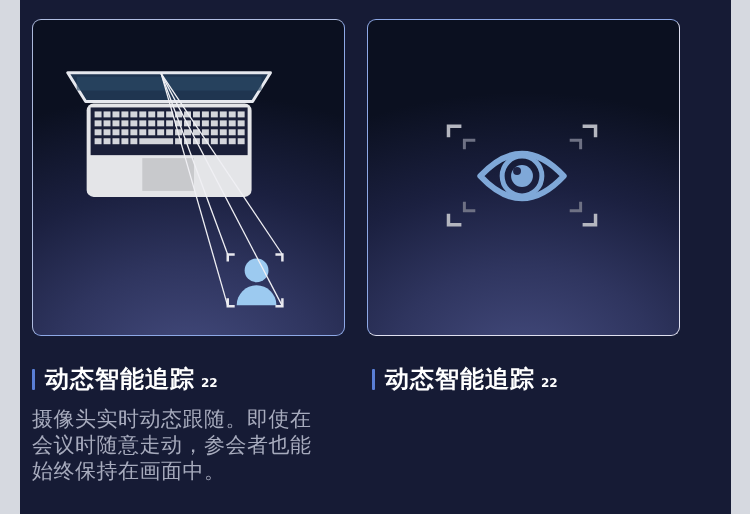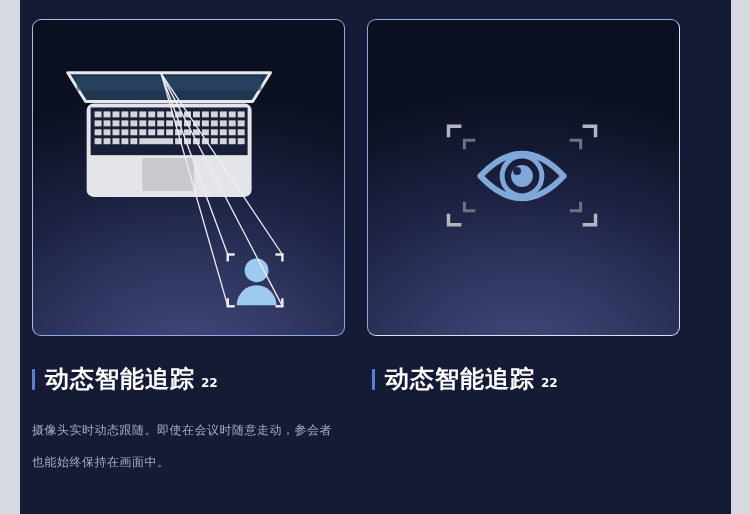--- a/index.html
+++ b/index.html
@@ -20,21 +20,21 @@
     .card.right { left: 367px; border-color: #dfe0f0; border-left-color: #8ea9e6; border-top-color: #8ea9e6; }
     .card svg { position: absolute; left: 0; top: 0; width: 100%; height: 100%; }
 
     .feature { position: absolute; top: 360px; width: 320px; }
     .feature.left { left: 32px; }
     .feature.right { left: 372px; }
     .title-row { display: flex; align-items: flex-start; height: 40px; }
     .accent-bar { width: 3px; height: 21px; background: #5a7fd6; margin-top: 9px; margin-right: 10px; border-radius: 1px; }
     .title { color: #ffffff; font-size: 24px; font-weight: bold; line-height: 38px; letter-spacing: 1px; }
     .sup { color: #ffffff; font-size: 12px; font-weight: bold; margin-left: 6px; line-height: 22px; margin-top: 12px; }
-    .desc { color: #a7abbd; font-size: 12px; line-height: 32px; margin-top: 14px; letter-spacing: 0.5px; width: 300px; }
+    .desc { color: #a7abbd; font-size: 21px; line-height: 26px; margin-top: 6px; letter-spacing: 0.5px; width: 300px; }
   </style>
 </head>
 <body>
 
 <div class="panel"></div>
 
 <div class="card left">
   <svg viewBox="0 0 313 317">
 
     <polygon points="35,53 239,53 221,82 53,82" fill="#1f3550" stroke="#e6e8ee" stroke-width="3" stroke-linejoin="round"></polygon>

